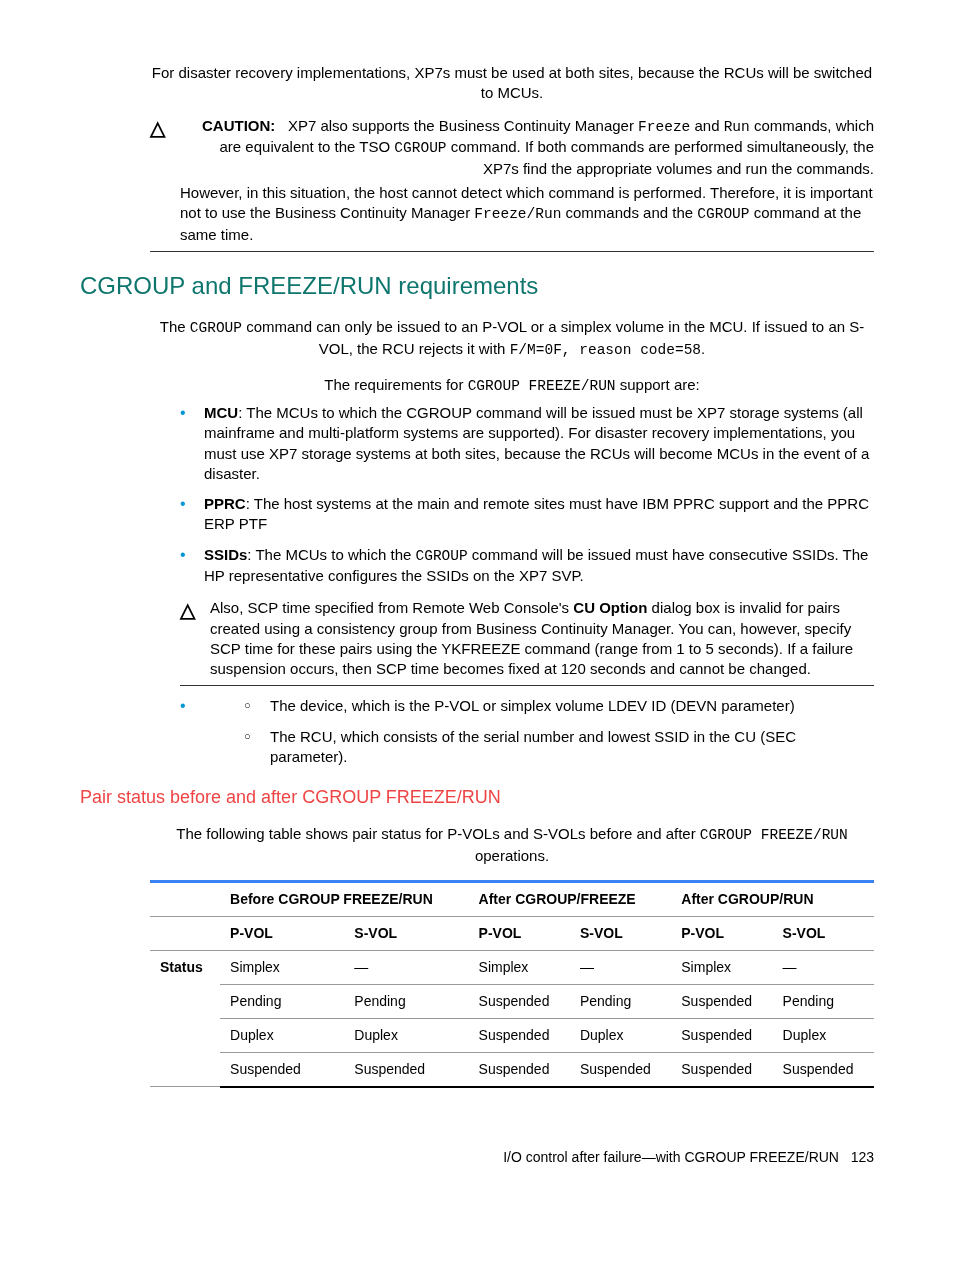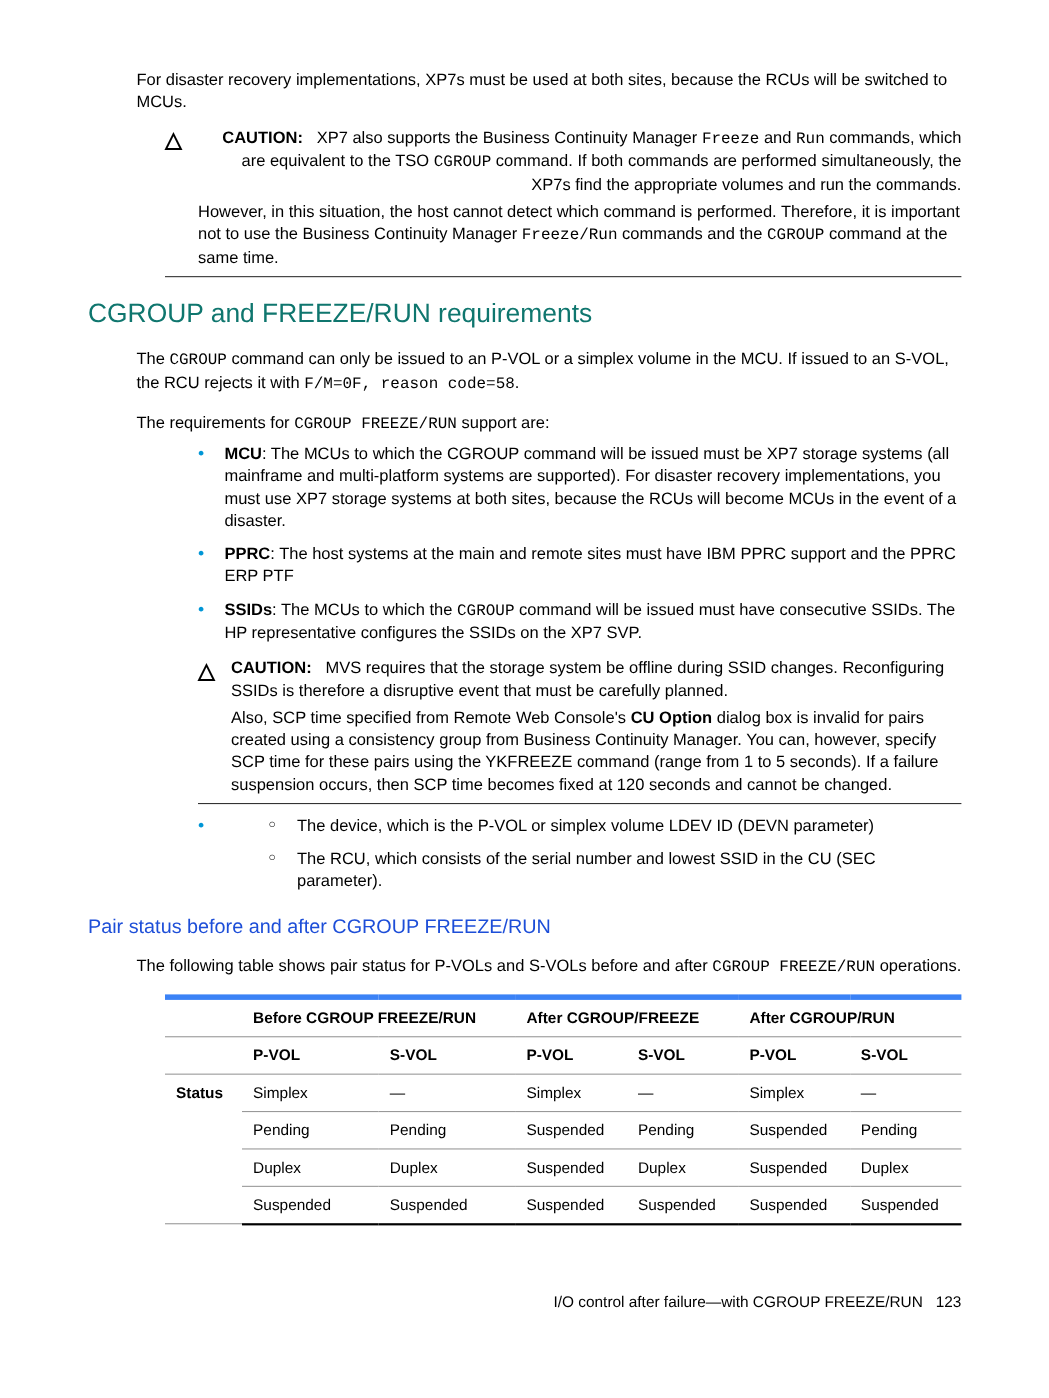--- a/index.html
+++ b/index.html
@@ -7,22 +7,23 @@
   font-size: 15px;
   line-height: 1.35;
   color: #000;
   margin: 0;
   padding: 48px 80px 30px 80px;
   max-width: 954px;
   box-sizing: border-box;
   font-weight: 300;
 }
 .body-text {
-  margin-left: 44px;
+  margin-left: 70px;
   margin-bottom: 4px;
+  text-align: center;
 }
 .caution-block {
   margin: 12px 0 10px 0;
 }
 .caution-block .caution-row {
   display: flex;
   align-items: flex-start;
 }
 .caution-icon {
   flex: 0 0 30px;
@@ -42,21 +43,21 @@
   border-top: 1px solid #333;
   margin: 6px 0 0 0;
 }
 h2 {
   color: #0f766e;
   font-weight: 300;
   font-size: 24px;
   margin: 18px 0 6px 0;
 }
 h3 {
-  color: #1d4ed8;
+  color: #ef4444;
   font-weight: 300;
   font-size: 18px;
   margin: 18px 0 6px 0;
 }
 code, .mono {
   font-family: "Courier New", monospace;
   font-size: 14.5px;
 }
 ul.filled {
   list-style: none;
@@ -102,21 +103,21 @@
   font-size: 14px;
 }
 table th, table td {
   text-align: left;
   padding: 7px 10px;
   border-bottom: 1px solid #999;
   vertical-align: top;
   font-weight: 300;
 }
 table thead tr:first-child th {
-  border-top: 5px solid #3b82f6;
+  border-top: 3px solid #3b82f6;
 }
 table thead th { font-weight: 600; }
 table tbody tr:last-child td { border-bottom: 2px solid #000; }
 .rowhead { font-weight: 600; }
 .footer {
   text-align: right;
   margin-top: 60px;
   font-size: 14px;
 }
 </style>
@@ -152,23 +153,20 @@
 <ul class="filled">
   <li><span class="bold">MCU</span><span>: The MCUs to which the CGROUP command will be issued must be XP7 storage systems (all mainframe and multi-platform systems are supported). For disaster recovery implementations, you must use XP7 storage systems at both sites, because the RCUs will become MCUs in the event of a disaster.</span></li>
   <li><span class="bold">PPRC</span><span>: The host systems at the main and remote sites must have IBM PPRC support and the PPRC ERP PTF</span></li>
   <li><span class="bold">SSIDs</span><span>: The MCUs to which the </span><code>CGROUP</code><span> command will be issued must have consecutive SSIDs. The HP representative configures the SSIDs on the XP7 SVP.</span></li>
 </ul>
 
 <div class="caution-block" style="margin-left:100px;">
   <div class="caution-row">
     <div class="caution-icon">△</div>
     <div class="caution-content">
-      <p style="margin:0 0 4px 0;">
-        <span class="caution-label">CAUTION:</span>&nbsp;&nbsp;&nbsp;<span>MVS requires that the storage system be offline during SSID changes. Reconfiguring SSIDs is therefore a disruptive event that must be carefully planned.</span>
-      </p>
       <p style="margin:0;">
         <span>Also, SCP time specified from Remote Web Console's </span><span class="bold">CU Option</span><span> dialog box is invalid for pairs created using a consistency group from Business Continuity Manager. You can, however, specify SCP time for these pairs using the YKFREEZE command (range from 1 to 5 seconds). If a failure suspension occurs, then SCP time becomes fixed at 120 seconds and cannot be changed.</span>
       </p>
     </div>
   </div>
   <hr class="caution-hr">
 </div>
 
 <ul class="filled">
   <li>

